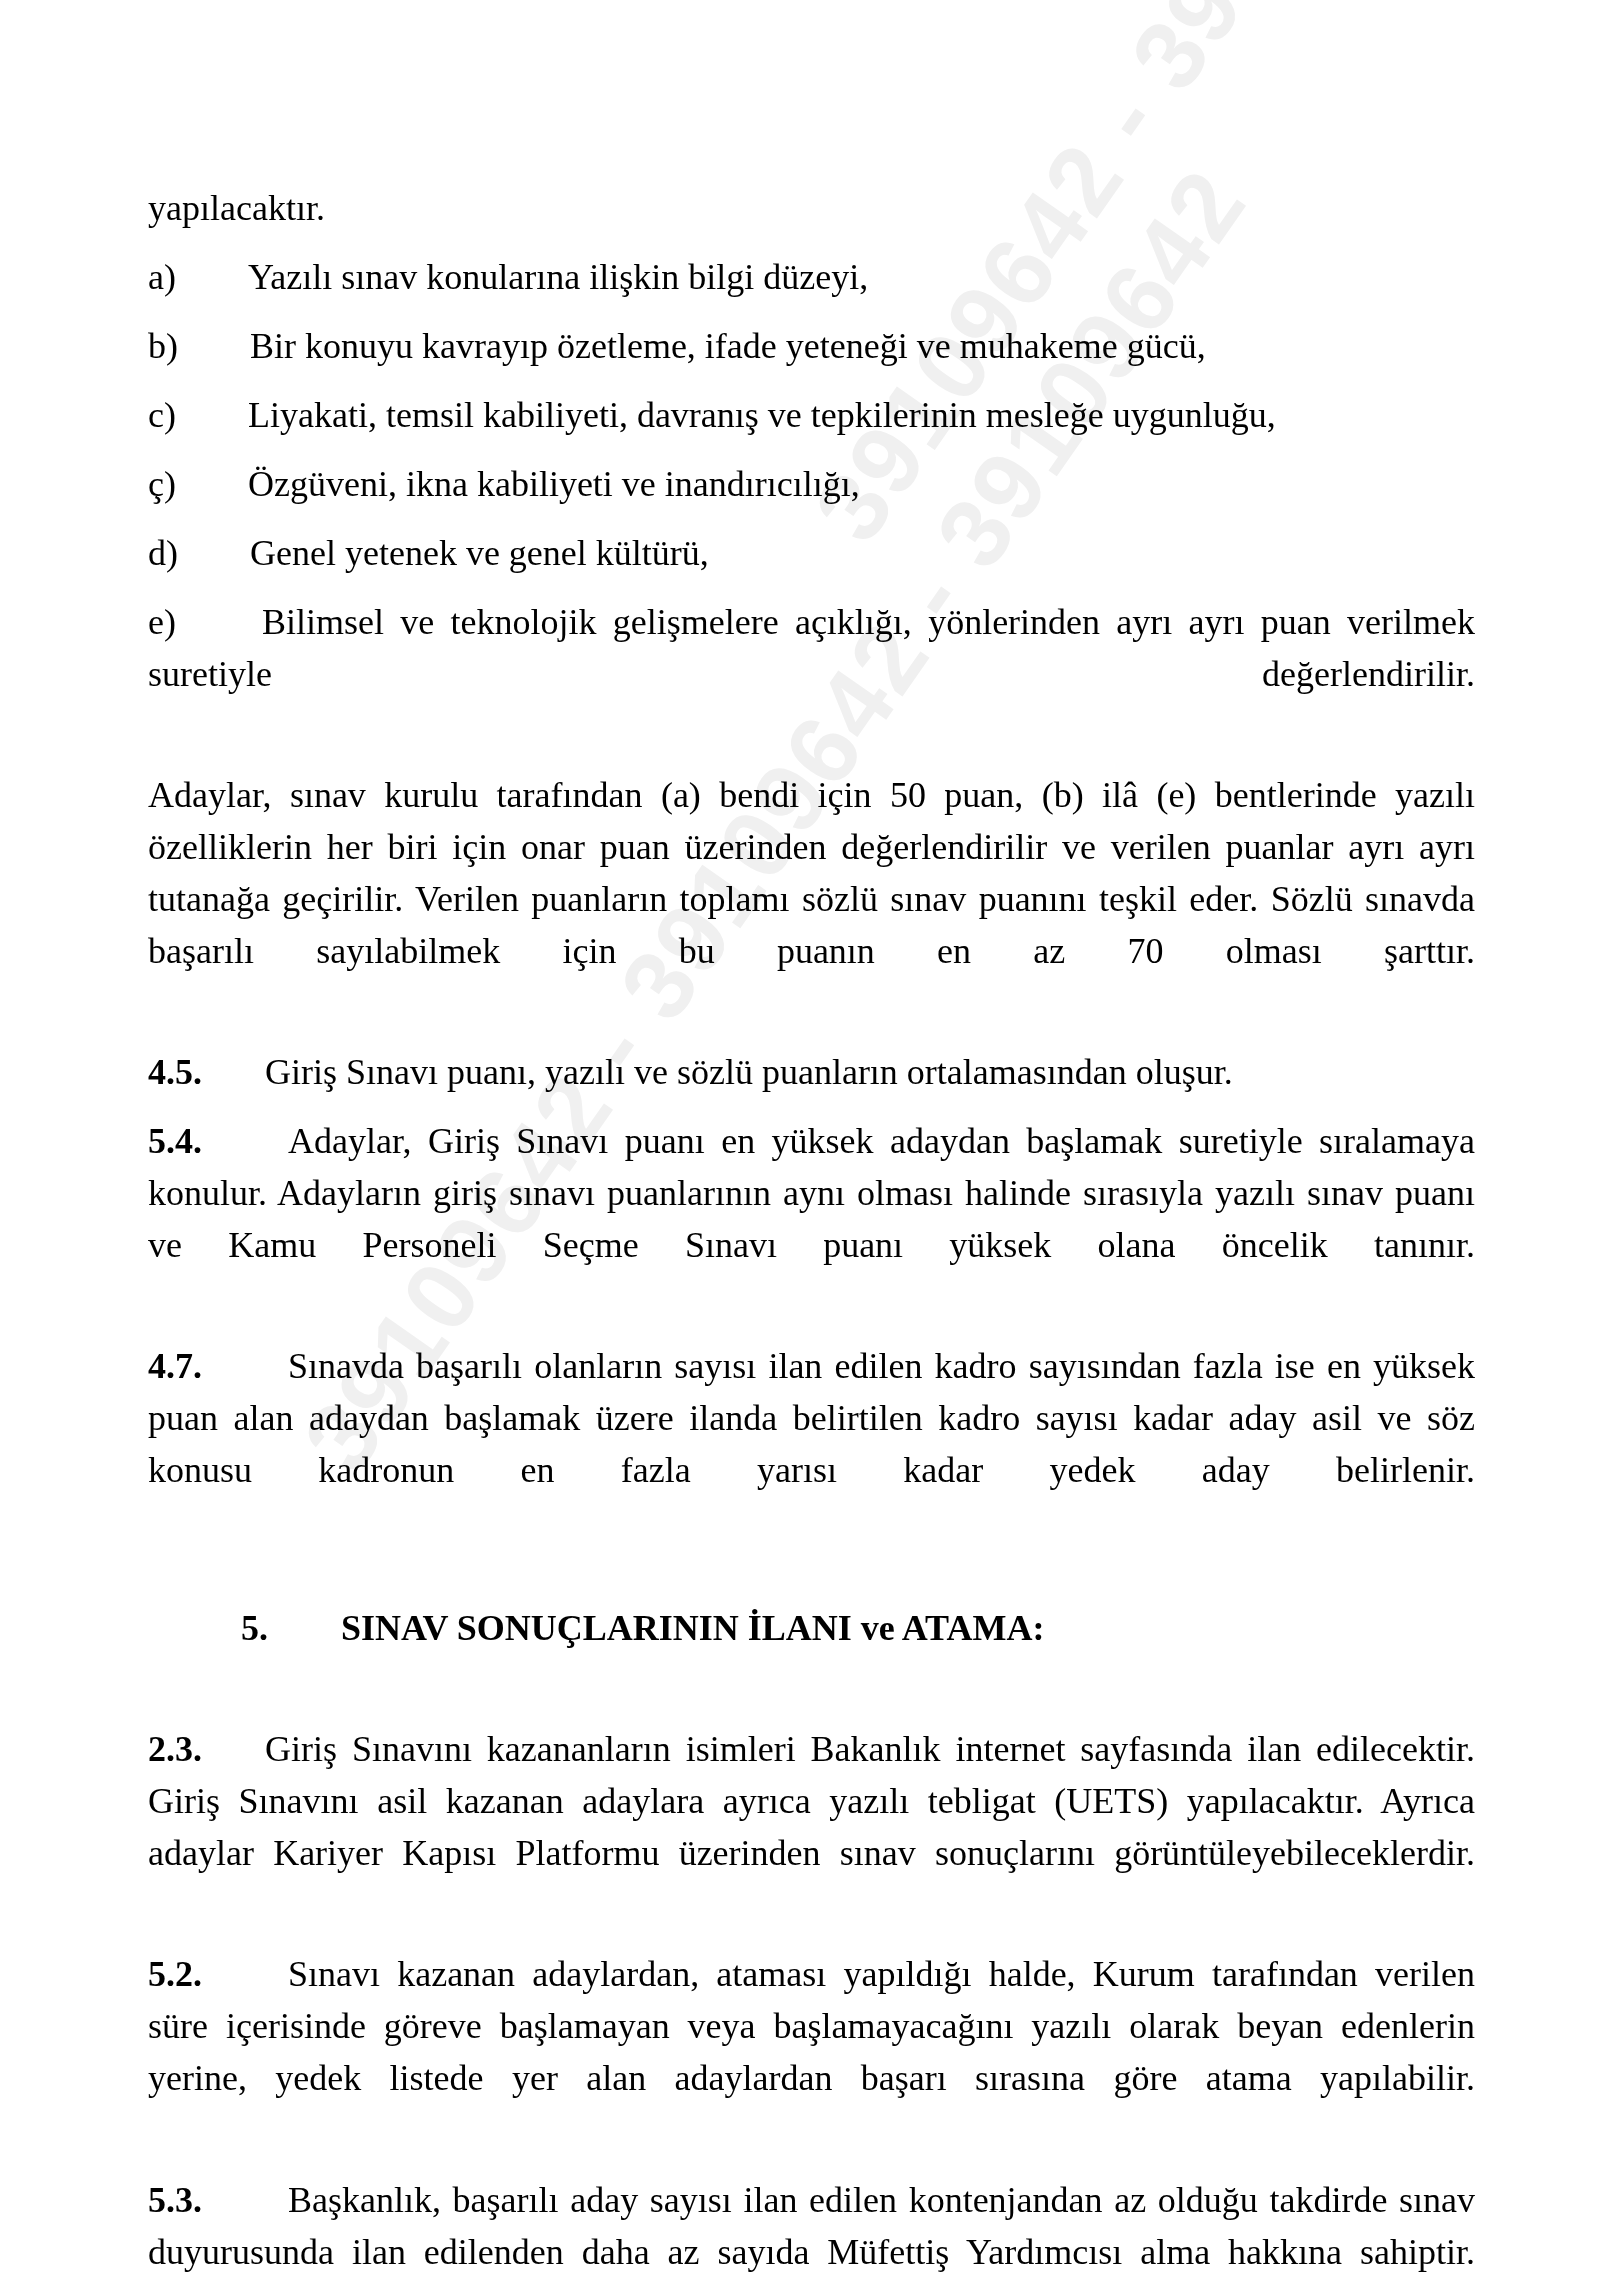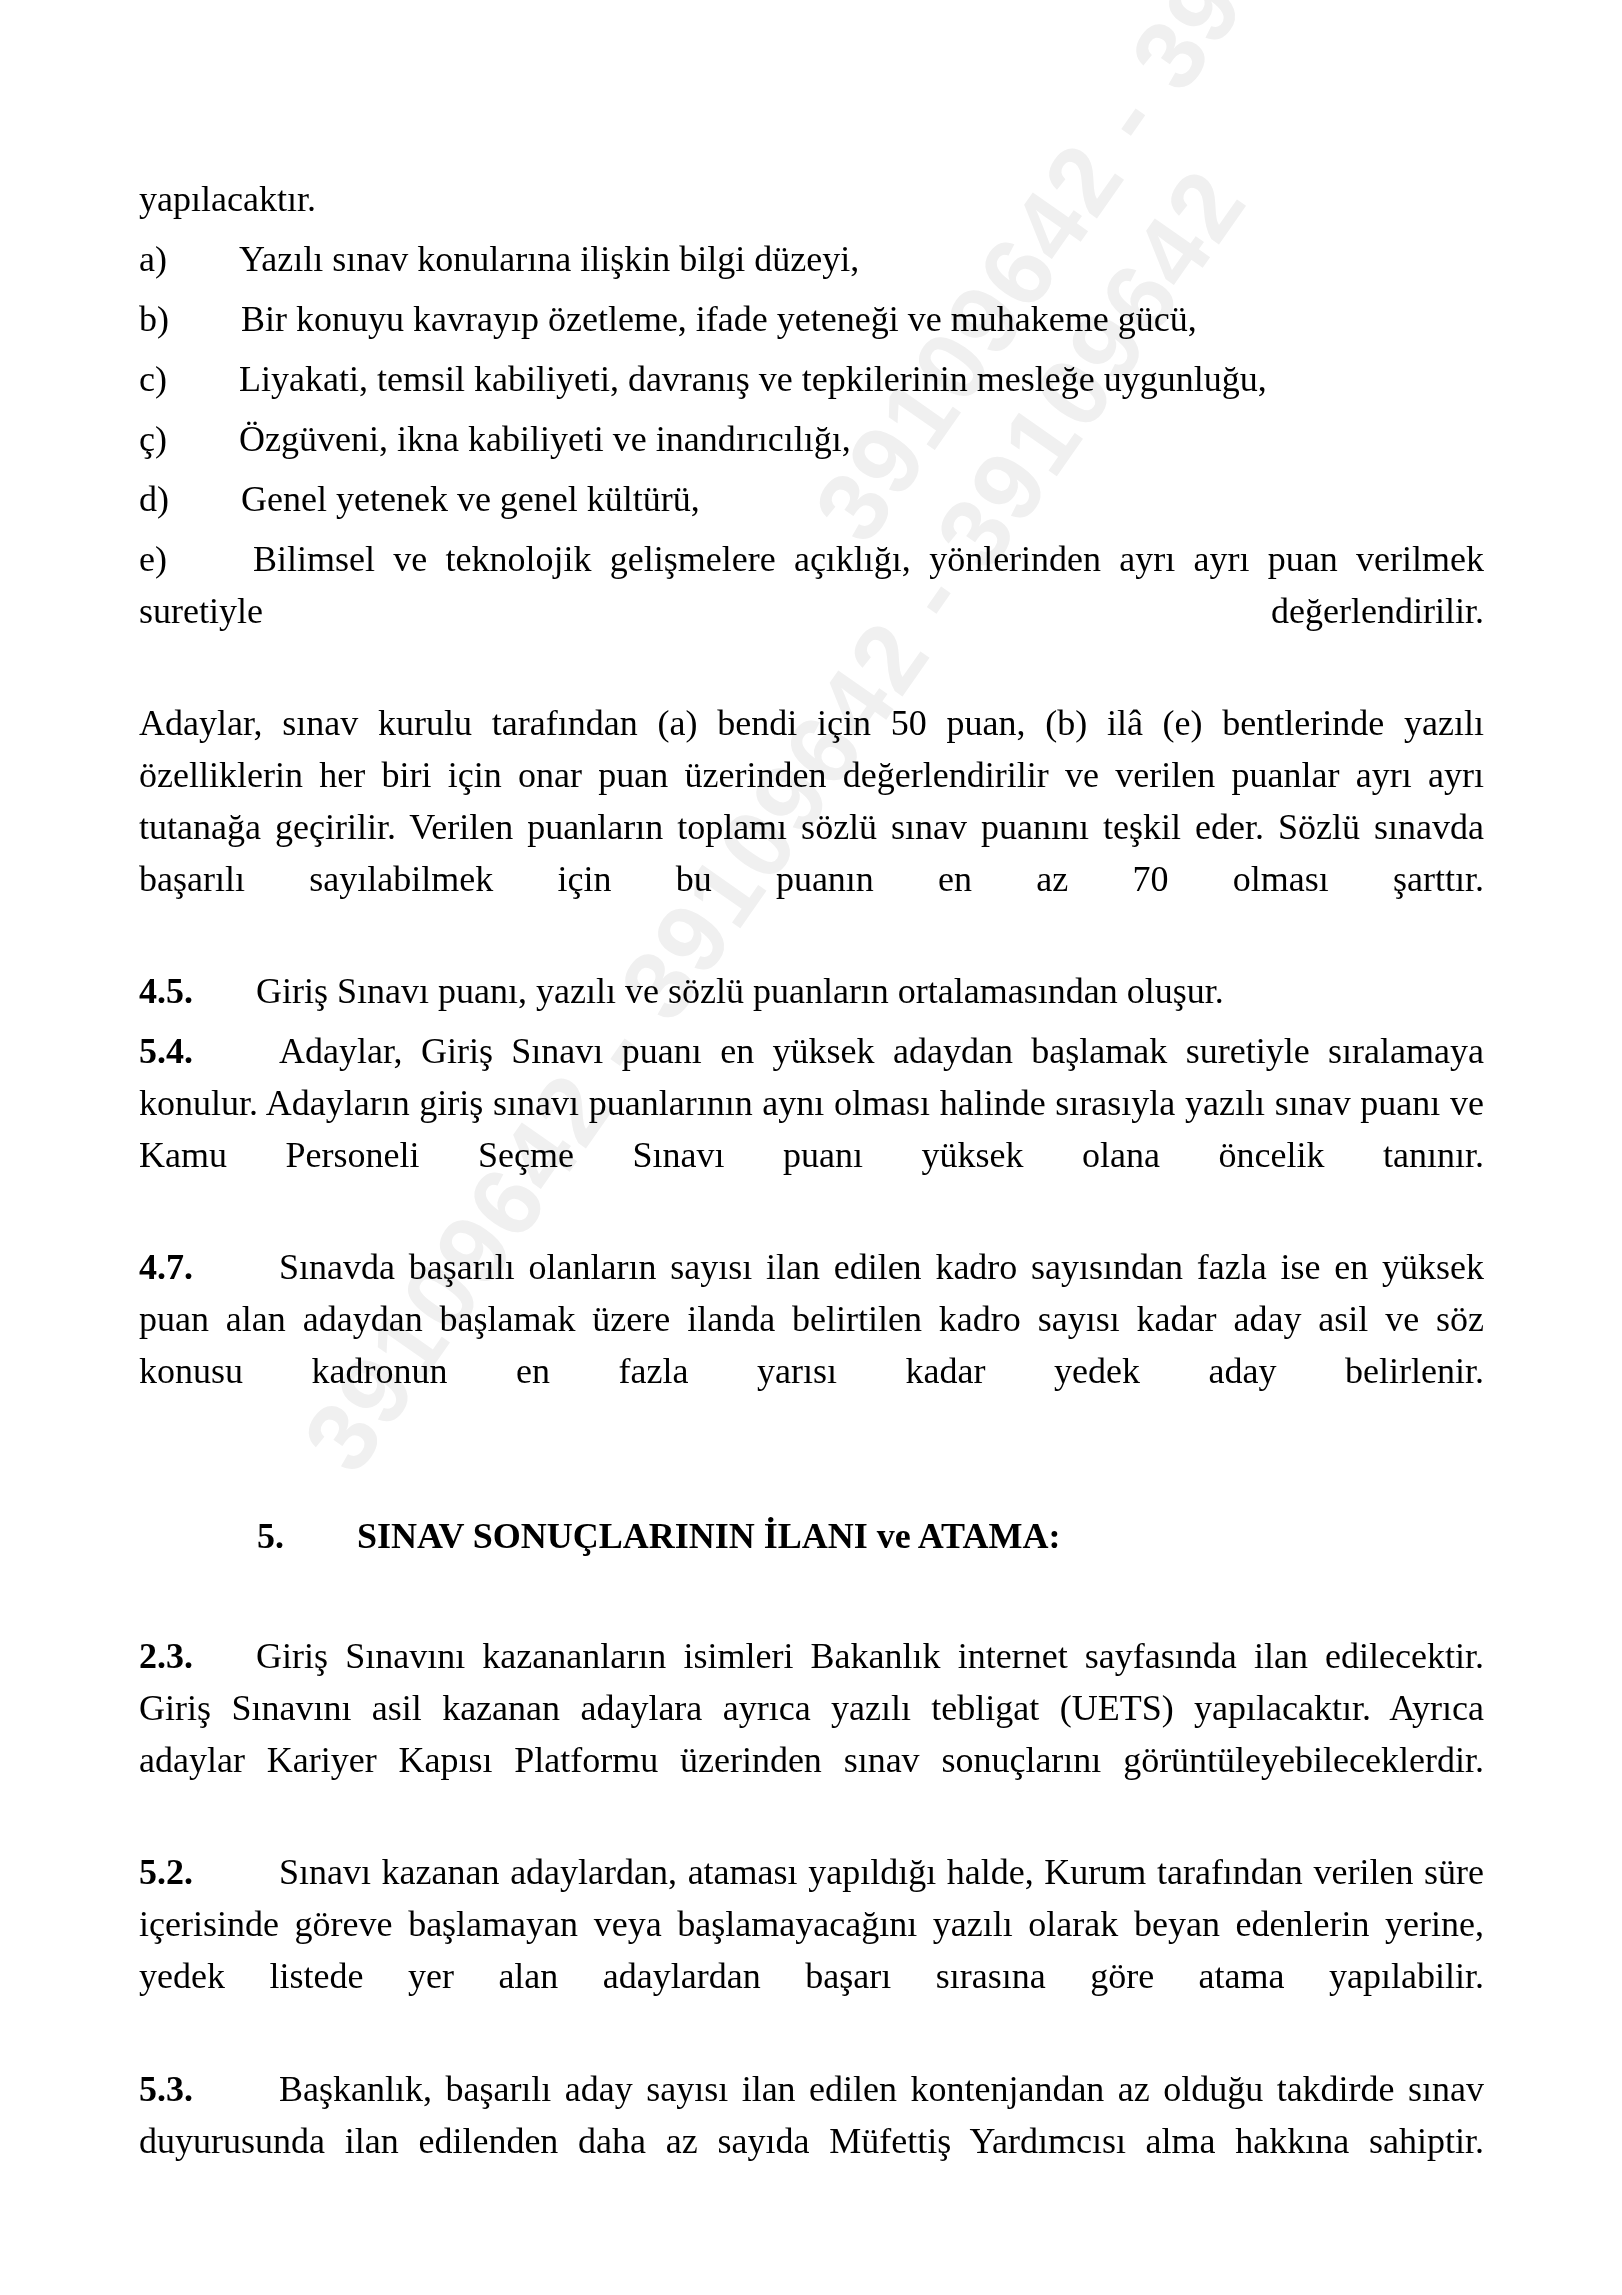--- a/index.html
+++ b/index.html
@@ -44,21 +44,21 @@
     position: absolute;
     left: 131px;
     top: 165px;
     width: 1361px;
     z-index: 2;
     font-size: 36px;
     line-height: 1.445;
   }
 
   p {
-    margin: 8px;
+    margin: 17px;
     text-align: justify;
     text-justify: inter-word;
   }
   
   p::after {
     content: "";
     display: inline-block;
     width: 100%;
   }
   p.nojust { text-align: left; }
@@ -66,21 +66,21 @@
 
   .num {
     font-weight: bold;
   }
   
   .gap-1 { display: inline-block; width: 63px; }
   .gap-2 { display: inline-block; width: 72px; }
   .gap-3 { display: inline-block; width: 86px; }
 
   .section-heading {
-    margin: 16px;
+    margin: 0;
     font-weight: bold;
     font-size: 36px;
     text-align: left;
   }
   .sec-indent { display: inline-block; width: 110px; }
   .sec-gap { display: inline-block; width: 73px; }
 
   .blank {
     height: 37px;
   }

